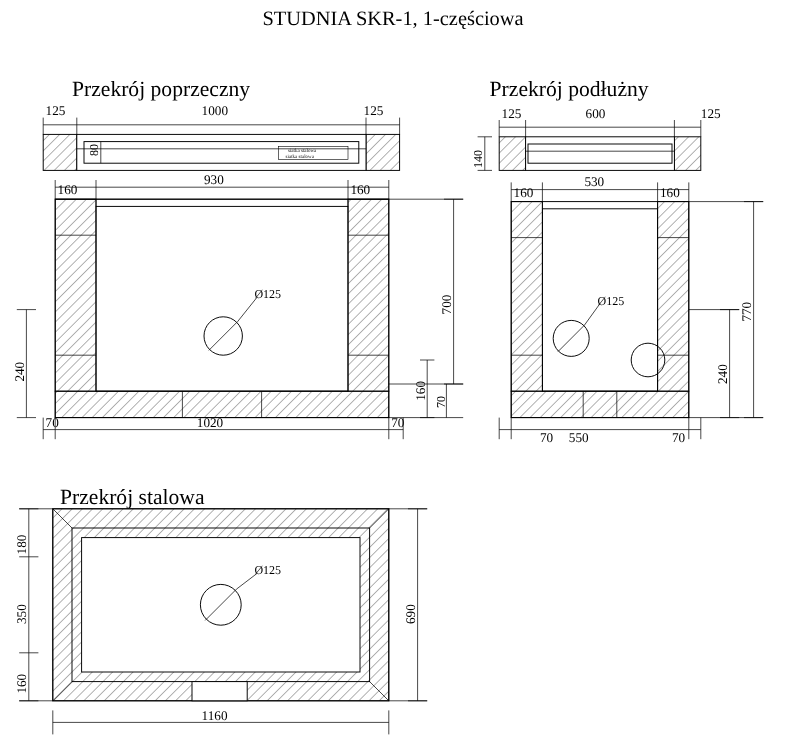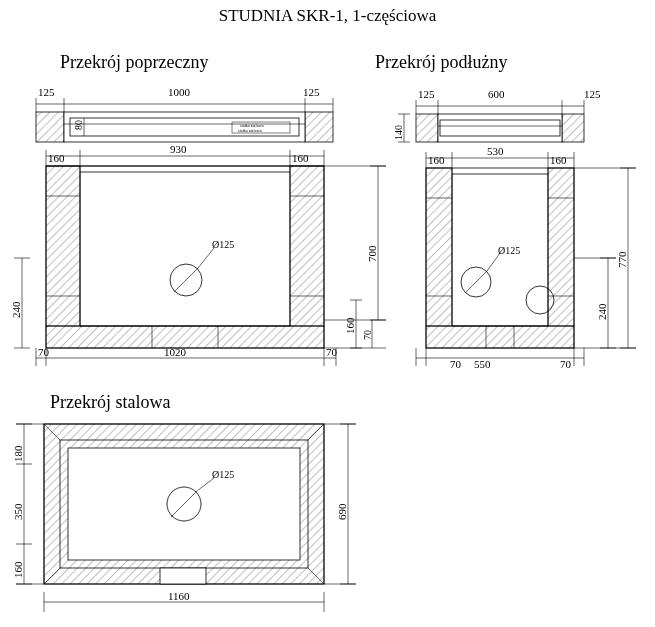--- a/index.html
+++ b/index.html
@@ -28,23 +28,24 @@
     width: 655px;
     text-align: center;
     font-size: 17px;
     font-family: "Liberation Serif", serif;
   }
   .sec-title {
     position: absolute;
     font-size: 18px;
     font-family: "Liberation Serif", serif;
     white-space: nowrap;
+    margin-top: 12px;
   }
   .t1 { left: 60px;  top: 52px; }
-  .t2 { left: 375px; top: 52px; text-align: right; }
+  .t2 { left: 408px; top: 52px; text-align: right; }
   .t3 { left: 50px;  top: 392px; }
 
   svg.draw {
     position: absolute;
     left: 0; top: 0;
     width: 655px;
     height: 627px;
   }
   text.dim {
     font-family: "Liberation Serif", serif;

